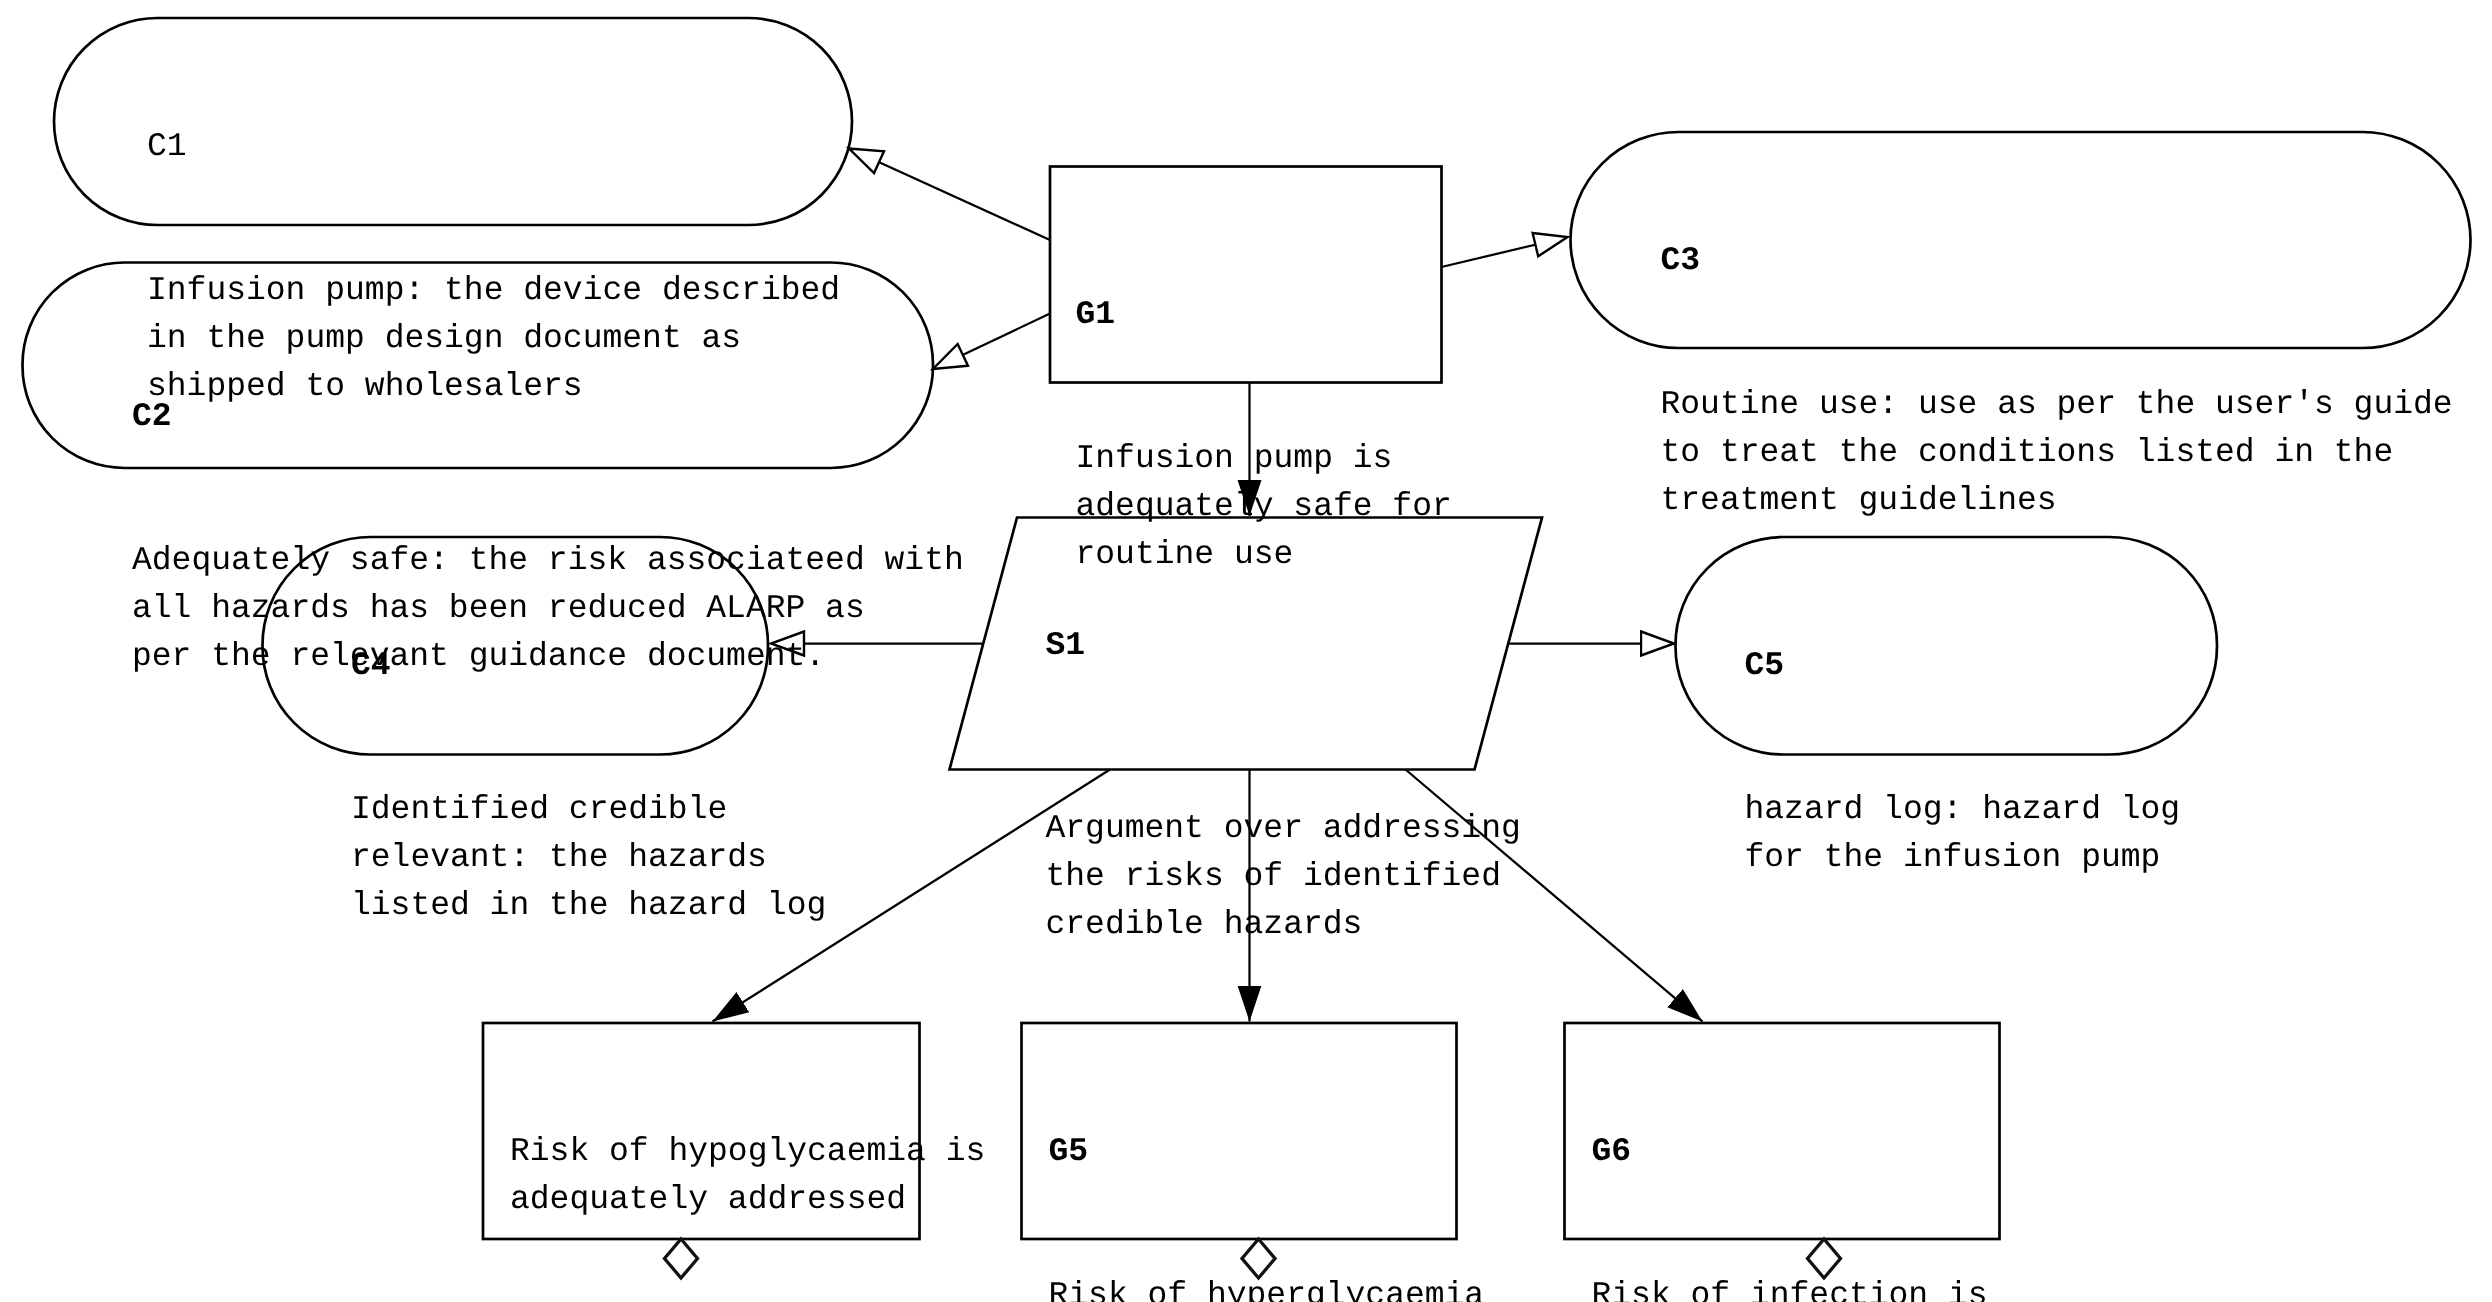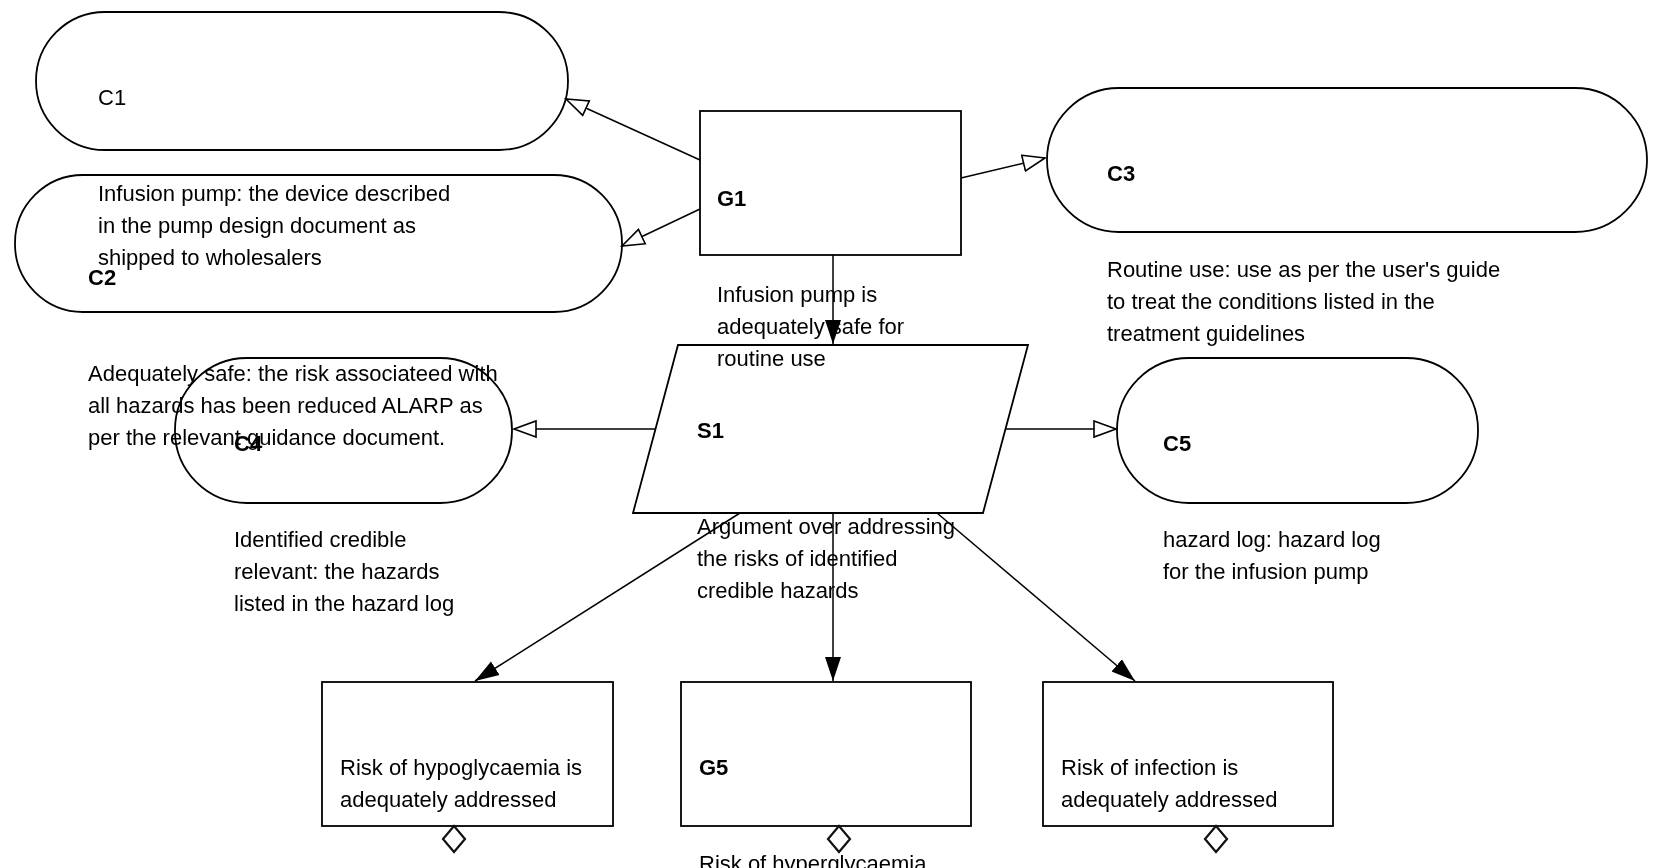--- a/index.html
+++ b/index.html
@@ -5,21 +5,21 @@
   html, body {
     margin: 0;
     padding: 0;
     background: #ffffff;
   }
   .canvas {
     position: relative;
     width: 1661px;
     height: 868px;
     background: #ffffff;
-    font-family: Liberation Sans, sans-serif;
+    font-family: Liberation Mono, monospace;
     color: #000000;
     overflow: hidden;
   }
   .layer {
     position: absolute;
     left: 0;
     top: 0;
   }
   .shape {
     fill: #ffffff;
@@ -45,20 +45,21 @@
   .nid {
     font-weight: 700;
   }
   .nid.plain {
     font-weight: 400;
   }
   .nbody {
     font-weight: 400;
   }
   .gap .nbody {
+    margin-top: 26px;
   }
 </style>
 </head>
 <body>
 
 <div class="canvas">
 
   <svg class="layer" width="1661" height="868" viewBox="0 0 1661 868">
     <defs>
       <marker id="mk-solid" markerUnits="userSpaceOnUse" markerWidth="26" markerHeight="20" viewBox="0 0 26 20" refX="24" refY="10" orient="auto">
@@ -110,21 +111,21 @@
 per the relevant guidance document.</div>
   </div>
 
   <div class="ntext" style="left:1107px; top:94px;">
     <div class="nid">C3</div>
     <div class="nbody">Routine use: use as per the user's guide
 to treat the conditions listed in the
 treatment guidelines</div>
   </div>
 
-  <div class="ntext" style="left:717px; top:119px;">
+  <div class="ntext" style="left:717px; top:130px;">
     <div class="nid">G1</div>
     <div class="nbody">Infusion pump is
 adequately safe for
 routine use</div>
   </div>
 
   <div class="ntext gap" style="left:697px; top:351px;">
     <div class="nid">S1</div>
     <div class="nbody">Argument over addressing
 the risks of identified
@@ -149,17 +150,18 @@
 adequately addressed</div>
   </div>
 
   <div class="ntext" style="left:699px; top:688px;">
     <div class="nid">G5</div>
     <div class="nbody">Risk of hyperglycaemia
 is adequately addressed</div>
   </div>
 
   <div class="ntext" style="left:1061px; top:688px;">
+    <div class="nid">G6</div>
     <div class="nbody">Risk of infection is
 adequately addressed</div>
   </div>
 
 </div>
 
 </body></html>

